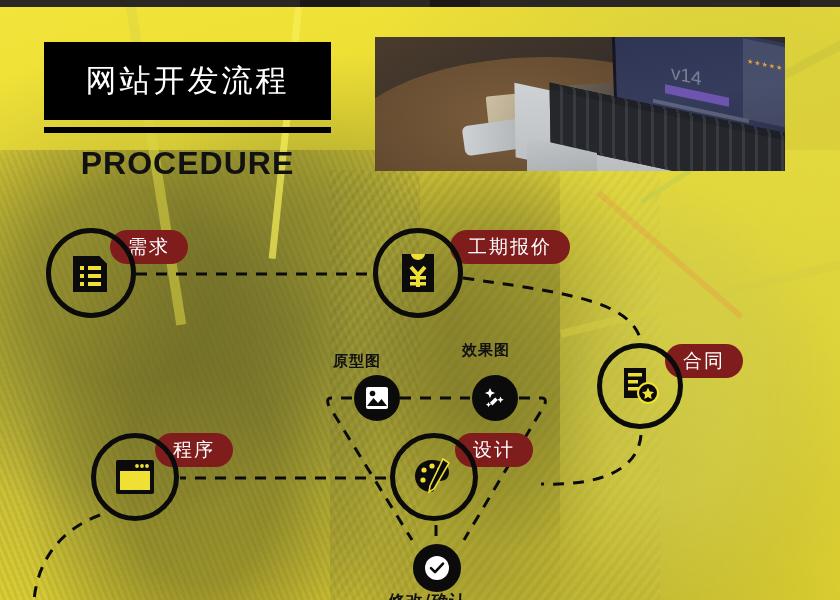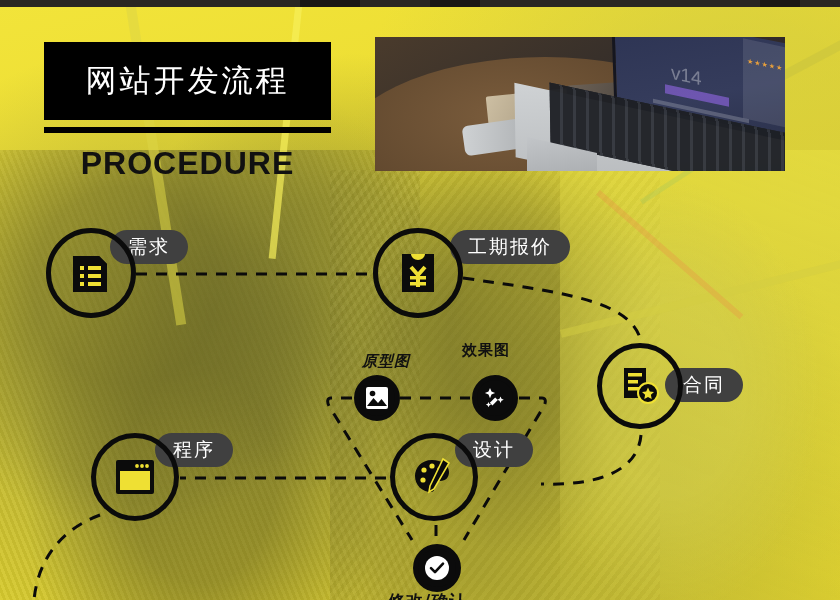--- a/index.html
+++ b/index.html
@@ -108,21 +108,21 @@
     transform:skewY(13deg) rotate(-1deg);opacity:.95;}
   .hero .trackpad{position:absolute;left:152px;top:108px;width:70px;height:34px;
     background:linear-gradient(160deg,#c2c5c8,#a5a8ab);transform:skewY(13deg);}
 
   
   .flow{position:absolute;left:0;top:0;width:840px;height:600px;}
 
   
   .node{position:absolute;}
   .pill{
-    position:absolute;height:34px;background:#404040;border-radius:17px;
+    position:absolute;height:34px;background:#7f1d1d;border-radius:17px;
     display:flex;align-items:center;justify-content:center;
     color:#fff;font-size:19px;letter-spacing:2px;padding:0 18px;white-space:nowrap;
     font-family:"DejaVu Sans","Liberation Sans",sans-serif;
   }
   .circ{
     position:absolute;border-radius:50%;border:5px solid #0b0b0b;
     display:flex;align-items:center;justify-content:center;box-sizing:border-box;
   }
   .circ.solid{background:#0b0b0b;border-color:#0b0b0b;}
   .circ svg{display:block;}
@@ -231,21 +231,21 @@
           <path d="M13 17 l7 8 l7 -8" stroke="#efe033" stroke-width="4" fill="none"></path>
           <rect x="12" y="26" width="16" height="3.5" fill="#efe033"></rect>
           <rect x="12" y="32" width="16" height="3.5" fill="#efe033"></rect>
           <rect x="18" y="24" width="4" height="13" fill="#efe033"></rect>
         </svg>
       </span>
     </div>
   </div>
 
   <div class="node">
-    <div class="pill" style="left:665px;top:344px;margin-top:24px;">合同</div>
+    <div class="pill" style="left:665px;top:344px;">合同</div>
     <div class="circ" style="left:597px;top:343px;width:86px;height:86px;">
       <span>
         <svg width="42" height="44" viewBox="0 0 42 44">
           <path d="M5 4 h22 v30 H5 Z" fill="#0b0b0b"></path>
           <rect x="9" y="9" width="14" height="3.5" fill="#efe033"></rect>
           <rect x="9" y="16" width="10" height="3.5" fill="#efe033"></rect>
           <rect x="9" y="23" width="12" height="3.5" fill="#efe033"></rect>
           <circle cx="29" cy="29" r="10" fill="#0b0b0b" stroke="#efe033" stroke-width="2"></circle>
           <path d="M29 23.5 l1.8 3.9 l4.2 .5 l-3.1 2.9 l.8 4.2 l-3.7 -2.1 l-3.7 2.1 l.8 -4.2 l-3.1 -2.9 l4.2 -.5 Z" fill="#efe033"></path>
         </svg>
@@ -278,21 +278,21 @@
           <rect x="8" y="15" width="30" height="19" fill="#efe033"></rect>
           <circle cx="30" cy="10" r="1.9" fill="#efe033"></circle>
           <circle cx="35" cy="10" r="1.9" fill="#efe033"></circle>
           <circle cx="25" cy="10" r="1.9" fill="#efe033"></circle>
         </svg>
       </span>
     </div>
   </div>
 
   <div class="node">
-    <div class="minilabel" style="left:362px;top:352px;font-style:italic;">原型图</div>
+    <div class="minilabel" style="left:333px;top:352px;">原型图</div>
     <div class="circ solid" style="left:354px;top:375px;width:46px;height:46px;">
       <span>
         <svg width="26" height="26" viewBox="0 0 26 26">
           <rect x="2" y="2" width="22" height="22" rx="2" fill="#fff"></rect>
           <circle cx="8.5" cy="8.5" r="2.8" fill="#0b0b0b"></circle>
           <path d="M3 21 l6.5 -8 l4.5 5 l3.5 -4 l5.5 7 Z" fill="#0b0b0b"></path>
         </svg>
       </span>
     </div>
   </div>

